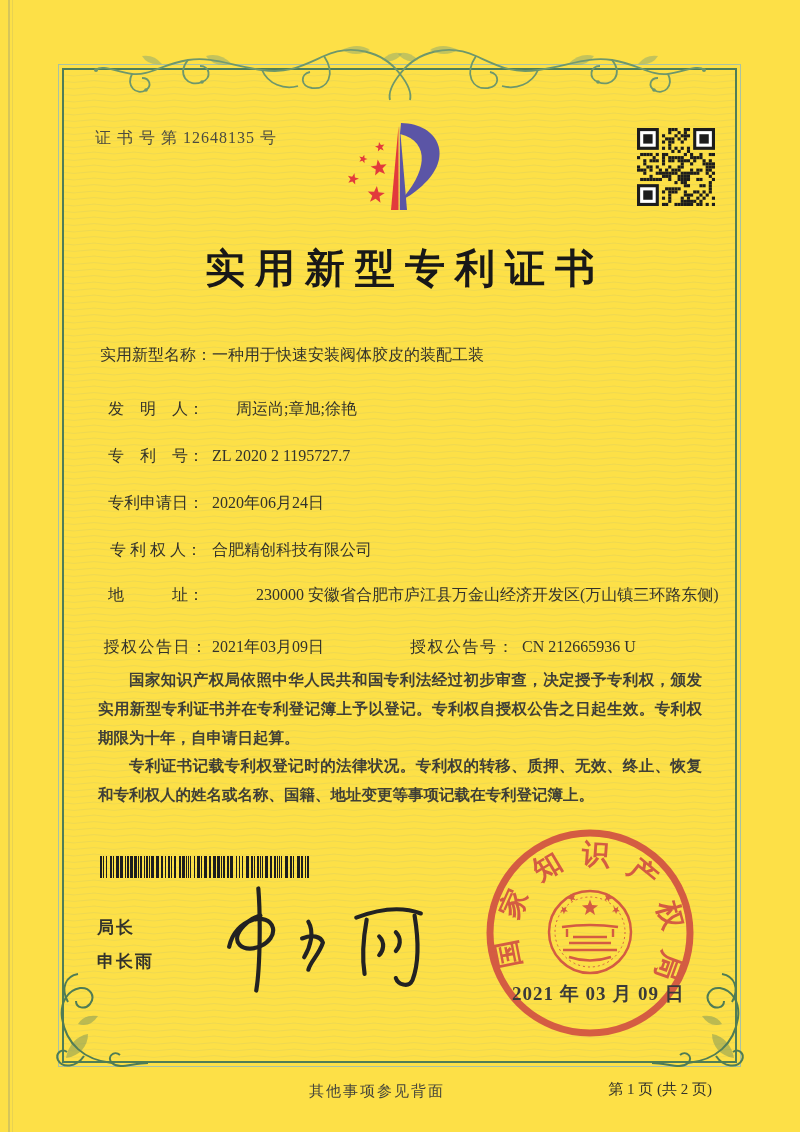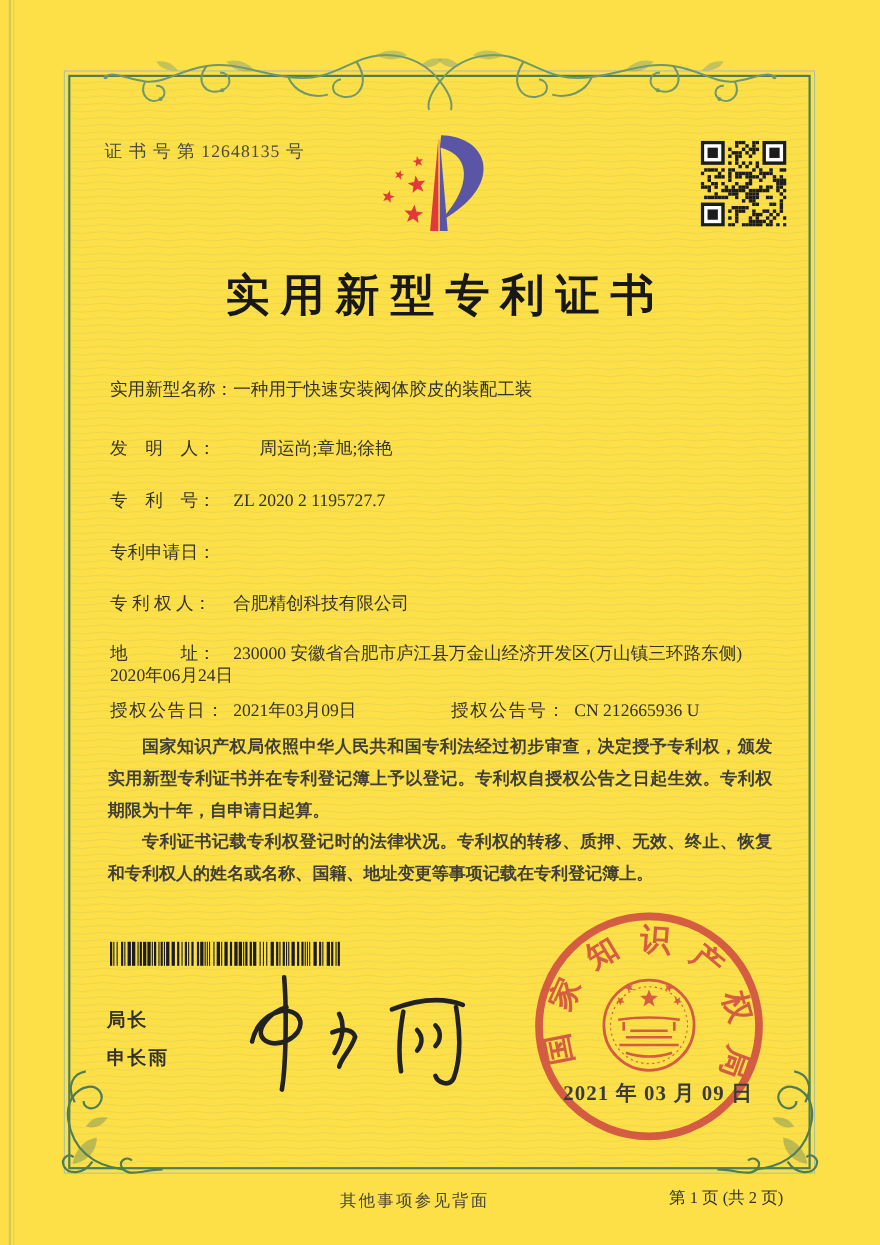--- a/index.html
+++ b/index.html
@@ -17,21 +17,21 @@
     background:transparent;pointer-events:none;
   }
   .waves{position:absolute;left:64px;top:70px;}
   .abs{position:absolute;}
   .cert-no{left:95px;top:128px;font-size:16px;color:#4b4b40;letter-spacing:1px;}
   .title{
     left:0;right:0;top:241px;margin:0;text-align:center;
     font-size:40px;font-weight:600;letter-spacing:10px;text-indent:10px;color:#181818;
   }
   .row{left:100px;display:flex;font-size:16px;line-height:26px;color:#33332b;}
-  .row .lbl{width:112px;flex:0 0 112px;white-space:nowrap;}
+  .row .lbl{width:112px;flex:0 0 112px;white-space:nowrap;text-align:center;}
   .row .val{white-space:nowrap;}
   .row .val.wrap{white-space:normal;width:478px;}
   .row .sp{letter-spacing:1.5px;}
   .pair2{position:absolute;left:310px;top:0;display:flex;}
   .pair2 .lbl2{width:112px;flex:0 0 112px;white-space:nowrap;letter-spacing:1.5px;}
   .paras{left:98px;top:666px;width:604px;font-size:15.5px;line-height:28.8px;
     color:#3f3f37;text-align:justify;}
   .paras p{margin:0;text-indent:2em;font-weight:bold;}
   .director{left:97px;font-size:17px;color:#33332b;letter-spacing:2px;font-weight:bold;}
   .seal-date{left:512px;top:981px;font-size:19px;letter-spacing:1px;color:#3a3a3a;font-weight:600;}
@@ -488,29 +488,29 @@
     <span class="val">一种用于快速安装阀体胶皮的装配工装</span>
   </div>
   <div class="abs row" style="top:396px;gap:24px;">
     <span class="lbl">发　明　人：</span>
     <span class="val">周运尚;章旭;徐艳</span>
   </div>
   <div class="abs row" style="top:443px;">
     <span class="lbl">专　利　号：</span>
     <span class="val">ZL 2020 2 1195727.7</span>
   </div>
-  <div class="abs row" style="top:490px;flex-direction:column;">
+  <div class="abs row" style="top:490px;">
     <span class="lbl">专利申请日：</span>
     <span class="val">2020年06月24日</span>
   </div>
   <div class="abs row" style="top:537px;">
     <span class="lbl">专 利 权 人：</span>
     <span class="val">合肥精创科技有限公司</span>
   </div>
-  <div class="abs row" style="top:582px;">
+  <div class="abs row" style="top:582px;gap:44px;">
     <span class="lbl">地　　　址：</span>
     <span class="val wrap">230000 安徽省合肥市庐江县万金山经济开发区(万山镇三环路东侧)</span>
   </div>
   <div class="abs row" style="top:634px;width:604px;">
     <span class="lbl sp">授权公告日：</span>
     <span class="val">2021年03月09日</span>
     <span class="pair2">
       <span class="lbl2">授权公告号：</span>
       <span class="val">CN 212665936 U</span>
     </span>

